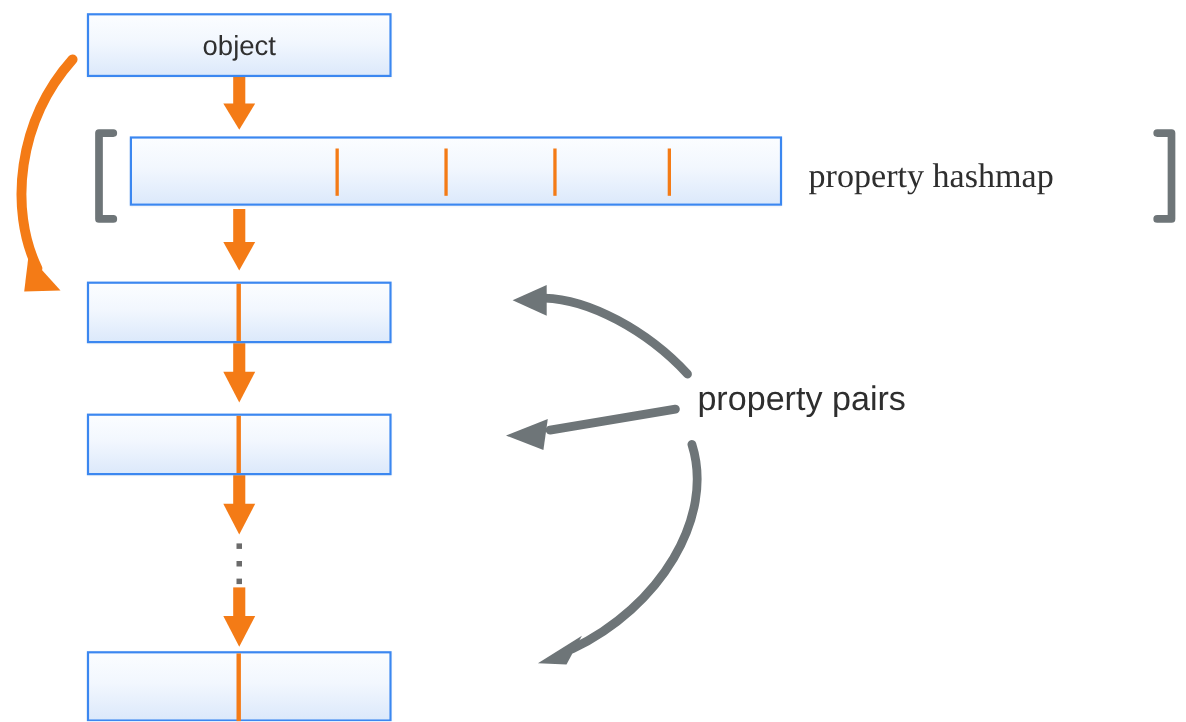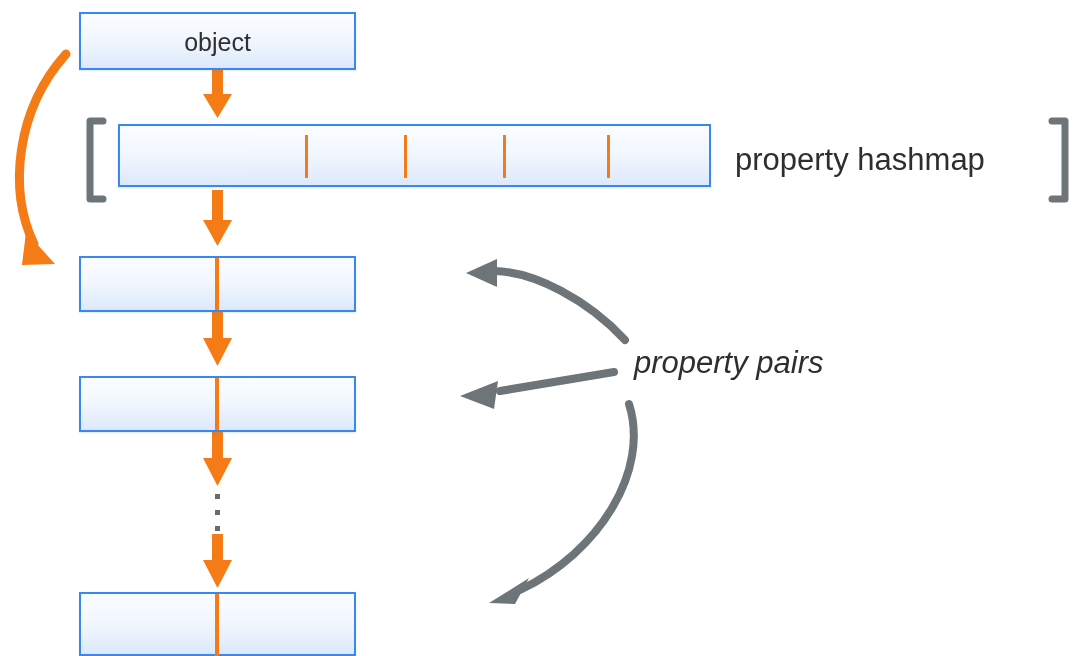--- a/index.html
+++ b/index.html
@@ -136,35 +136,35 @@
   <div class="box-label" style="left:79px; top:30px; width:277px; text-align:center;">object</div>
 
   <div class="box" style="left:118px; top:124px; width:593px; height:63px;">
   </div>
 
   <div class="tick" style="left:305px; top:135px; height:43px;"></div>
   <div class="tick" style="left:404px; top:135px; height:43px;"></div>
   <div class="tick" style="left:503px; top:135px; height:43px;"></div>
   <div class="tick" style="left:607px; top:135px; height:43px;"></div>
 
-  <div class="free-label" style="left:735px; top:144px;">property hashmap</div>
+  <div class="free-label" style="left:735px; top:144px;font-family:Liberation Serif, serif;">property hashmap</div>
 
   <div class="box" style="left:79px; top:256px; width:277px; height:56px;">
   </div>
   <div class="thread" style="left:215px; top:258px; height:52px;"></div>
 
   <div class="box" style="left:79px; top:376px; width:277px; height:56px;">
   </div>
   <div class="thread" style="left:215px; top:378px; height:52px;"></div>
 
   <div class="dot" style="left:215px; top:494px;"></div>
   <div class="dot" style="left:215px; top:510px;"></div>
   <div class="dot" style="left:215px; top:526px;"></div>
 
   <div class="box" style="left:79px; top:592px; width:277px; height:64px;">
   </div>
   <div class="thread" style="left:215px; top:594px; height:62px;"></div>
 
   <div class="thread" style="left:215px; top:126px; height:0px;"></div>
 
-  <div class="free-label" style="left:634px; top:347px;font-style:italic;">property pairs</div>
+  <div class="free-label" style="left:634px; top:347px;">property pairs</div>
 
 </div>
 
 </body></html>

